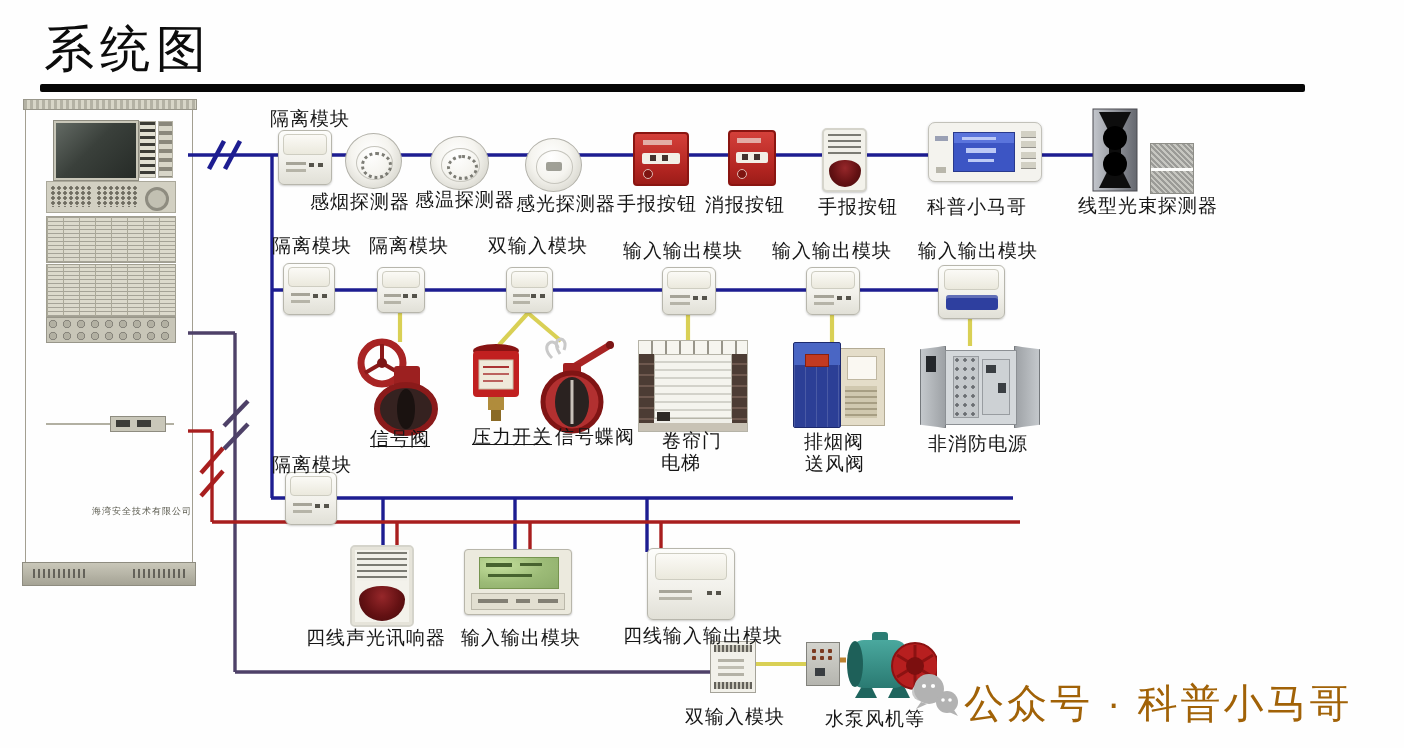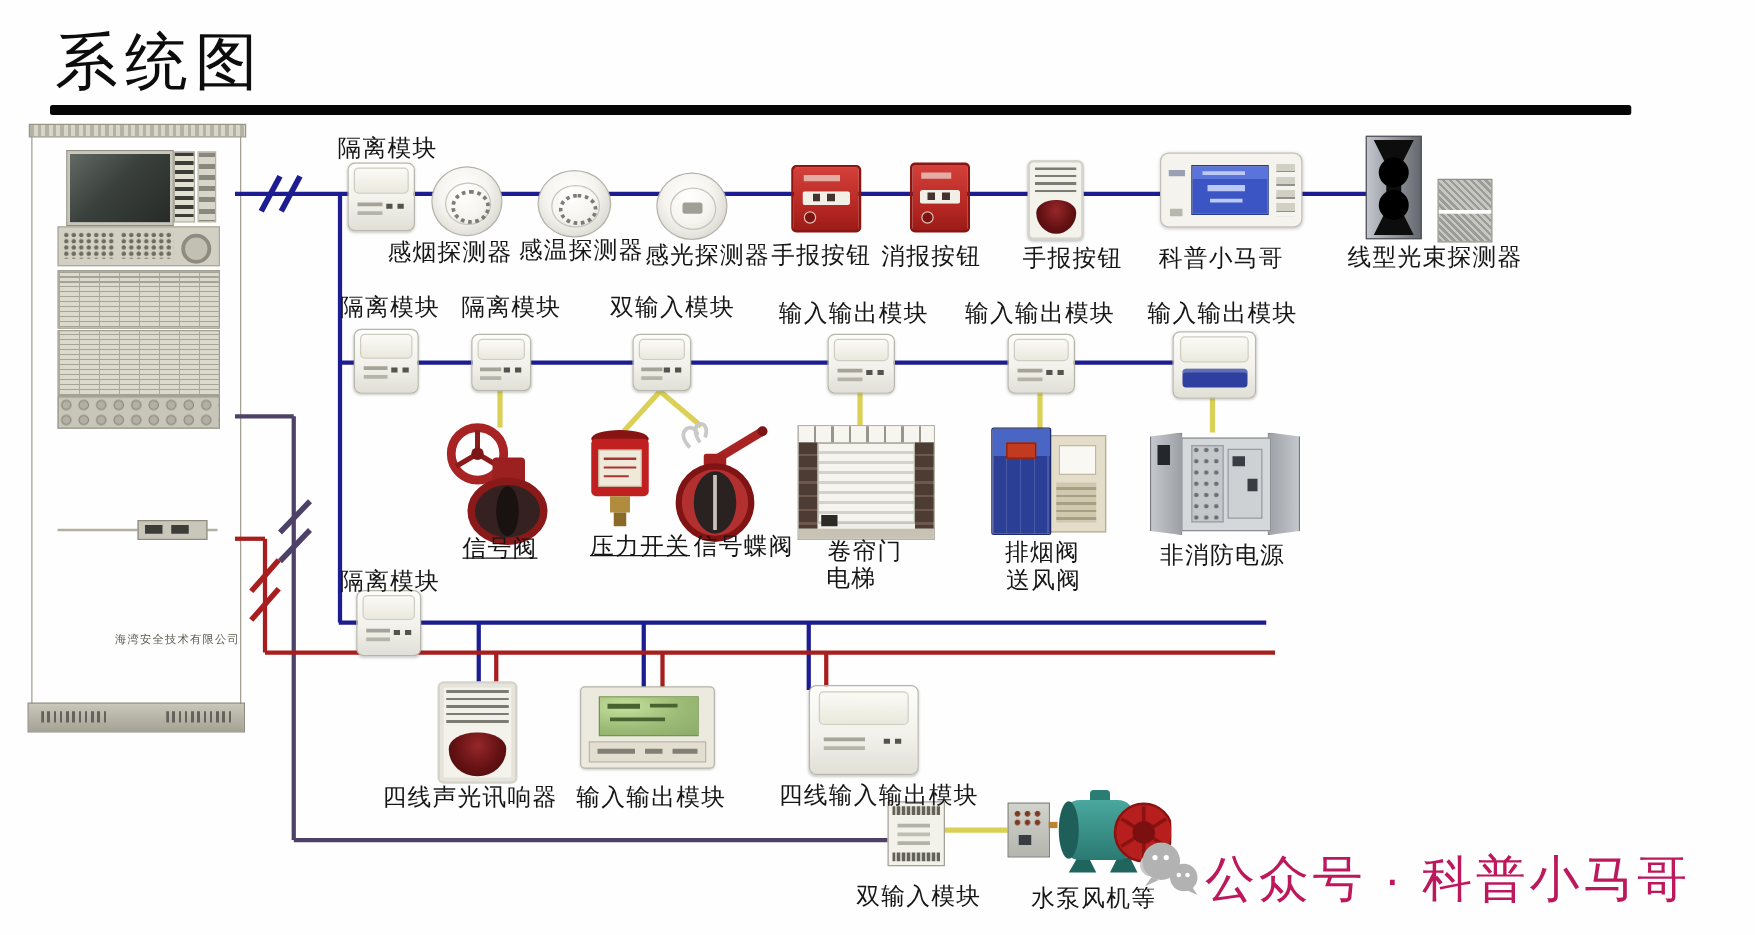--- a/index.html
+++ b/index.html
@@ -109,21 +109,21 @@
   .mlm>i{position:absolute;display:block;}
   .ml-t{left:3px;top:3px;right:3px;height:7px;background:repeating-linear-gradient(90deg,#63615a 0 2px,#c8c6ba 2px 4px);}
   .ml-b{left:3px;bottom:3px;right:3px;height:7px;background:repeating-linear-gradient(90deg,#63615a 0 2px,#c8c6ba 2px 4px);}
   .ml-x{left:7px;top:17px;width:26px;height:3px;background:#b4b2a6;box-shadow:0 7px 0 #c0beb2,0 14px 0 #b4b2a6;}
   
   .cbx{position:absolute;background:linear-gradient(180deg,#d3d3cd,#b5b5af);border:1px solid #82827c;}
   .cbx>i{position:absolute;display:block;}
   .cx-d{left:4px;top:5px;width:24px;height:14px;background-image:radial-gradient(circle at 3px 3px,#7c3a20 2px,transparent 2.5px);background-size:8px 7px;}
   .cx-s{left:8px;top:25px;width:10px;height:8px;background:#393d41;}
   
-  .wm-text{position:absolute;font-family:"Liberation Sans","DejaVu Sans",sans-serif;font-size:40px;letter-spacing:3px;color:#be185d;white-space:nowrap;}
+  .wm-text{position:absolute;font-family:"Liberation Sans","DejaVu Sans",sans-serif;font-size:40px;letter-spacing:3px;color:#a16207;white-space:nowrap;}
 </style>
 </head>
 <body>
 
 <div class="stage">
 
   <div class="title">系统图</div>
   <div class="rule"></div>
 
   <div class="panel">

